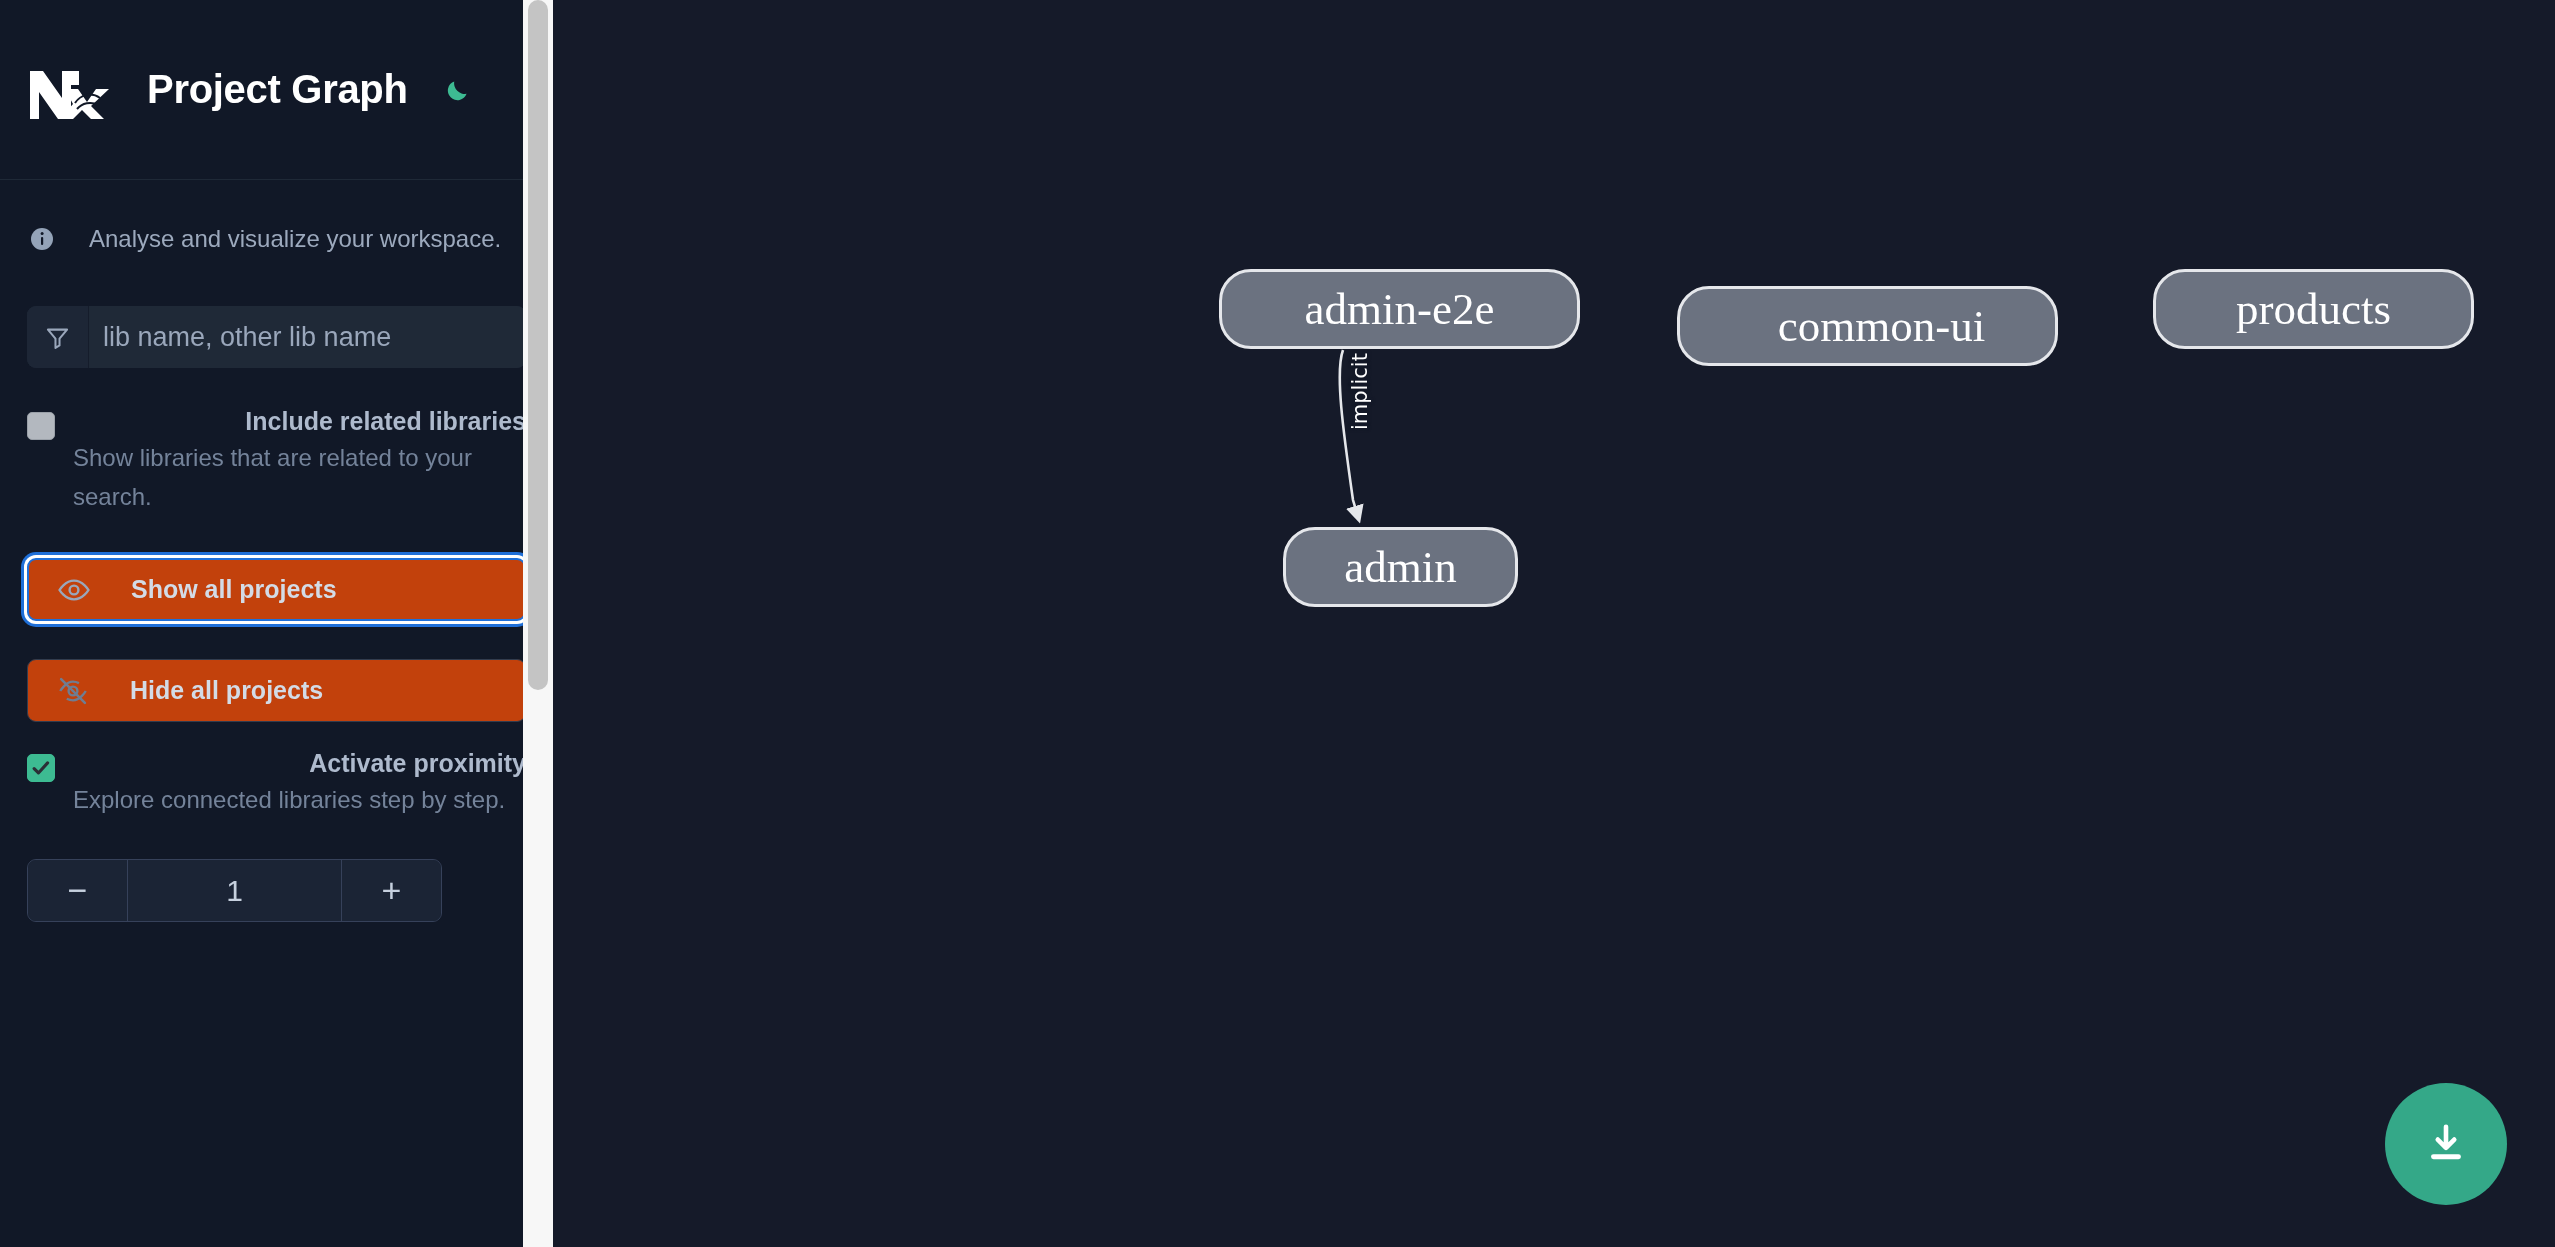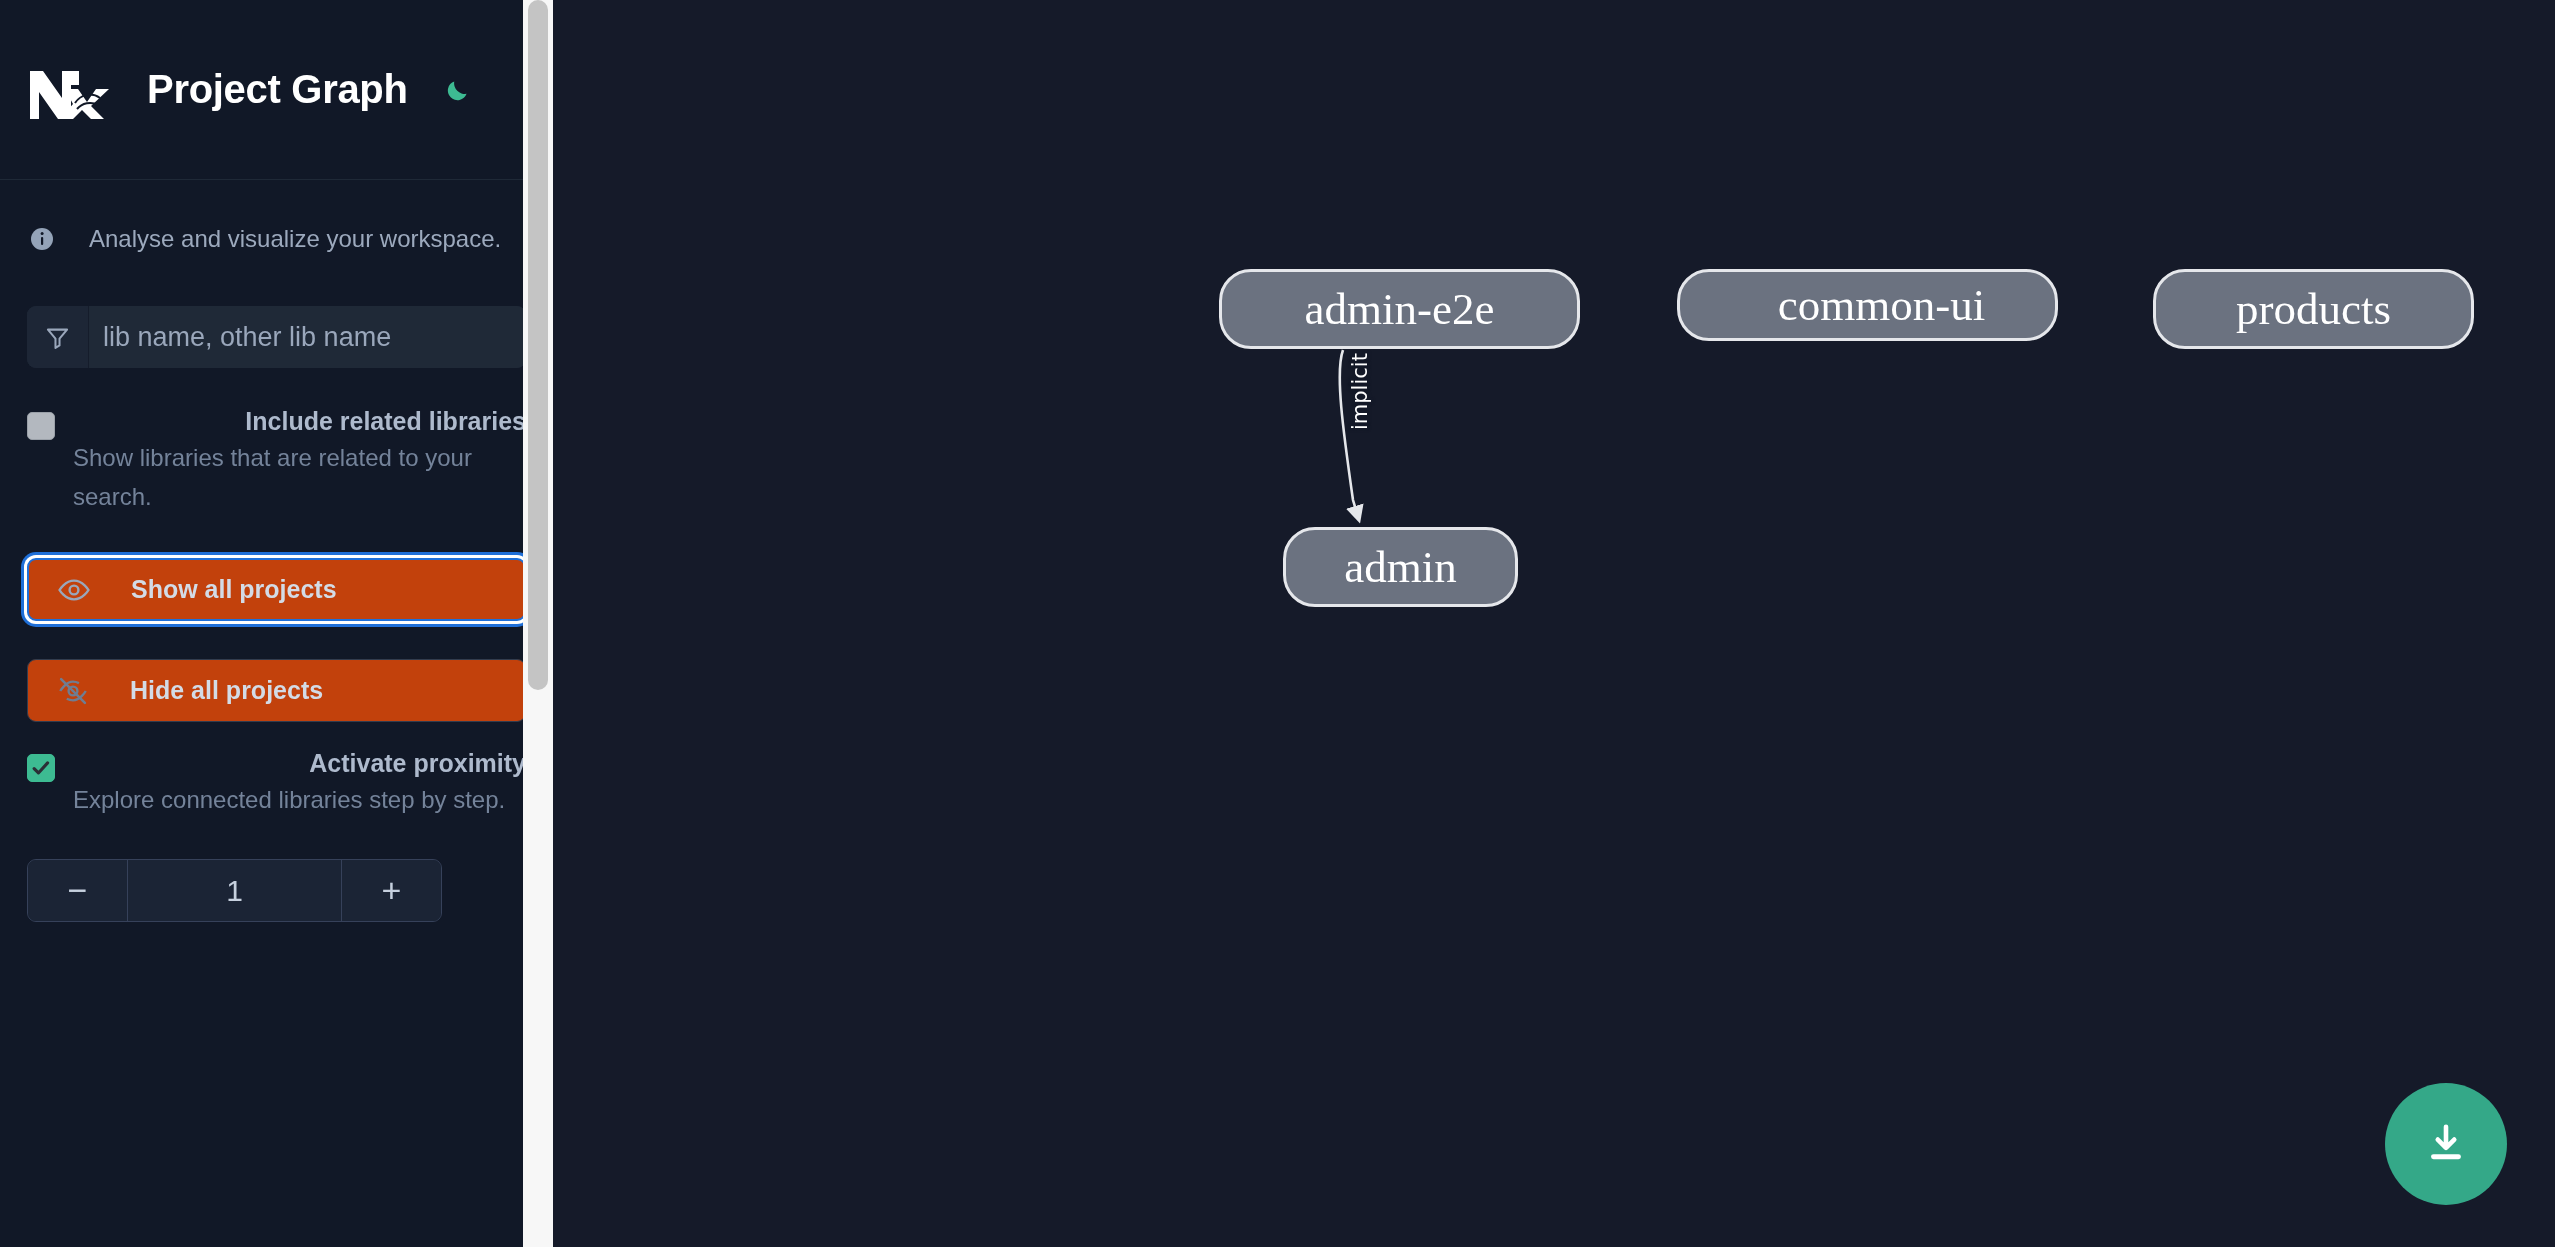--- a/index.html
+++ b/index.html
@@ -302,21 +302,21 @@
           <path d="M0 0 L10 5 L0 10 z" fill="#e5e7eb"></path>
         </marker>
       </defs>
       <path d="M790 350 C 782 372, 790 430, 800 500 L 806 520" fill="none" stroke="#e5e7eb" stroke-width="2.6" marker-end="url(#arrow)"></path>
       <path d="M2130 350 C 2122 372, 2130 430, 2140 500 L 2146 520" fill="none" stroke="#e5e7eb" stroke-width="2.6" marker-end="url(#arrow)"></path>
     </svg>
 
     <div class="edge-label" style="left:795px; top:430px;">implicit</div>
 
     <div class="gnode" style="left:666px; top:269px; width:361px; height:80px;">admin-e2e</div>
-    <div class="gnode" style="left:1124px; top:269px; width:381px; height:72px;padding-left:28px;">common-ui</div>
+    <div class="gnode" style="left:1124px; top:286px; width:381px; height:80px;padding-left:28px;">common-ui</div>
     <div class="gnode" style="left:730px; top:527px; width:235px; height:80px;">admin</div>
 
     <div class="gnode" style="left:1600px; top:269px; width:321px; height:80px;">products</div>
 
     <button class="download-fab">
       <span>
         <svg viewBox="0 0 24 24" width="46" height="46" aria-hidden="true">
           <path fill="none" stroke="#ffffff" stroke-width="2.4" stroke-linecap="round" stroke-linejoin="round" d="M12 3.5v11m0 0l-4.3-4.3M12 14.5l4.3-4.3"></path>
           <path fill="none" stroke="#ffffff" stroke-width="2.6" stroke-linecap="round" d="M5.5 19.2h13"></path>
         </svg>

